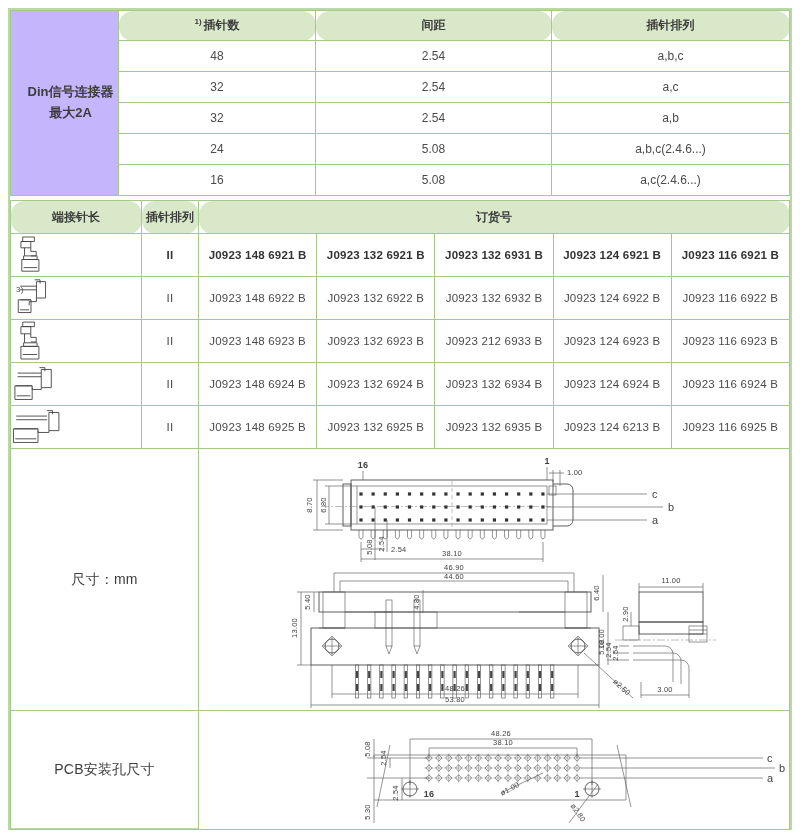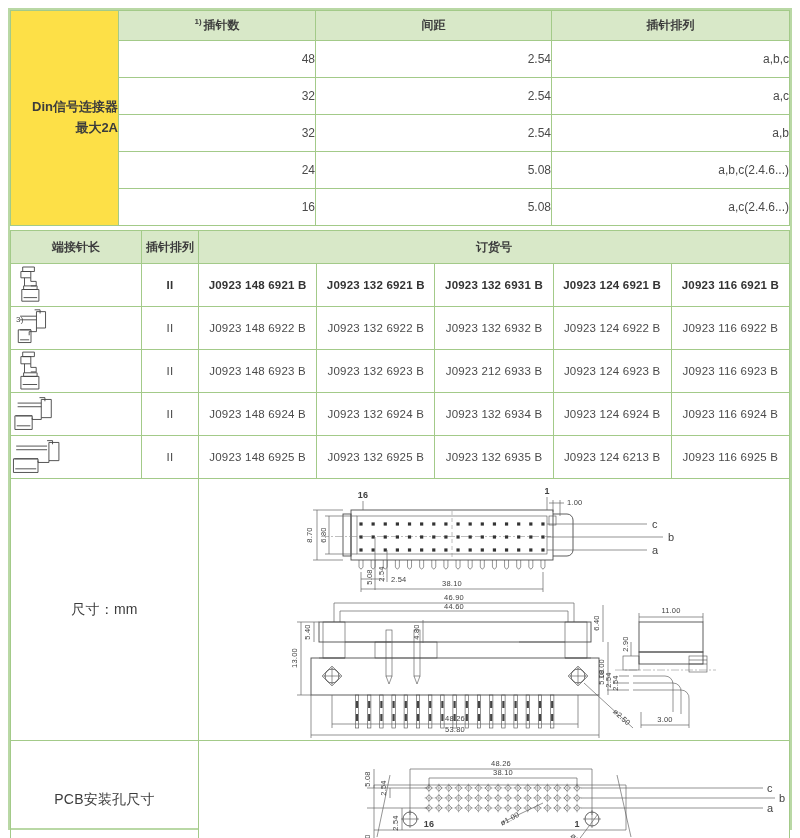--- a/index.html
+++ b/index.html
@@ -8,26 +8,26 @@
     --hdr:#d8e8c8;
     --txt:#3c3c3c;
     --txt2:#4a4a4a;
     --draw:#4d4d4d;
   }
   *{box-sizing:border-box;margin:0;padding:0;}
   html,body{width:800px;height:838px;background:#fff;font-family:"Liberation Sans","DejaVu Sans",sans-serif;color:var(--txt);}
   .frame{position:absolute;left:8px;top:8px;width:784px;height:822px;border:2px solid var(--frame);background:#fff;}
   table{border-collapse:collapse;width:100%;table-layout:fixed;}
   td,th{border:1px solid var(--line);text-align:center;vertical-align:middle;font-size:12px;color:var(--txt);overflow:hidden;}
-  th{background:var(--hdr);font-weight:bold;}
+  th{background:var(--hdr);font-weight:bold;border-radius:14px;}
   .gap{height:4px;}
   
   .spec th{height:30px;}
-  .spec td{height:37px;font-size:12px;color:var(--txt2);text-align:right;}
-  .spec .prod{font-weight:bold;font-size:13px;line-height:1.6;background:#fde047;color:var(--txt);padding-left:12px;}
+  .spec td{height:31px;font-size:12px;color:var(--txt2);}
+  .spec .prod{font-weight:bold;font-size:13px;line-height:1.6;background:#c4b5fd;color:var(--txt);padding-left:12px;}
   sup.fn{font-size:8px;vertical-align:super;font-weight:bold;margin-right:2px;}
   
   .order th{height:33px;margin-left:24px;}
   .order td{height:43px;font-size:11.5px;color:var(--txt2);letter-spacing:.2px;text-align:center;}
   .order tr.b1 td{font-weight:bold;color:#333;}
   .iconcell{position:relative;}
   .fnote{position:absolute;left:5px;top:8px;font-size:8px;color:var(--txt2);}
   
   .dlabel{font-size:14px;color:var(--txt);}
   .dcell{background:#fff;padding:0;}

